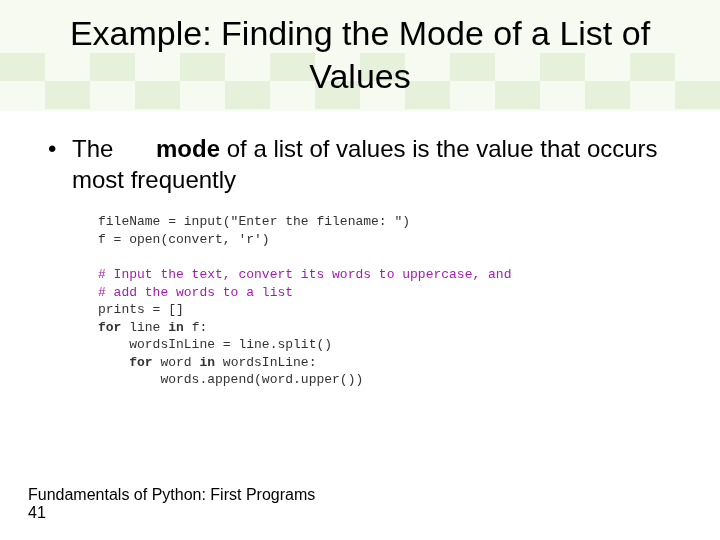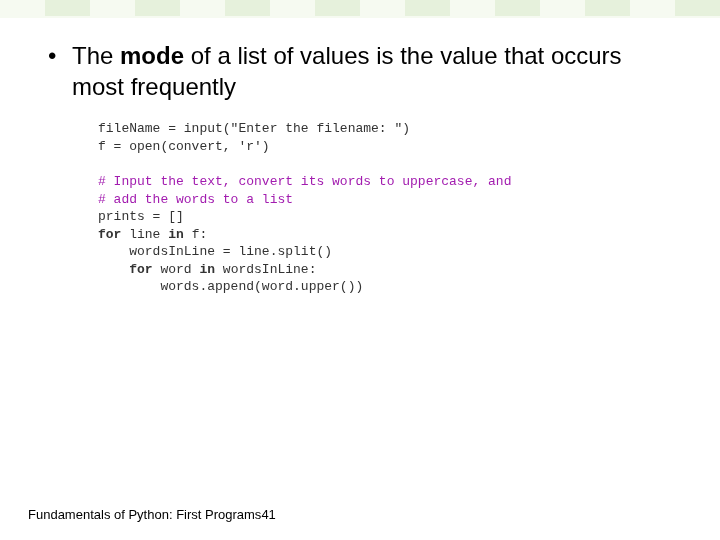--- a/index.html
+++ b/index.html
@@ -31,47 +31,48 @@
 
   .content { padding:22px 44px 0 44px; }
   ul.bullets { list-style:none; }
   ul.bullets > li {
     font-size:24px; line-height:1.3; margin-bottom:8px;
     position:relative; padding-left:28px;
   }
   ul.bullets > li::before {
     content:"•"; position:absolute; left:4px; top:0; font-size:24px;
   }
-  .bold { font-weight:700; }
+  .bold { font-weight:700;margin-left:36px; }
 
   .code-block {
     margin:12px 0 0 46px;
     width:560px;
     background:#fff;
     padding:6px 8px 10px;
   }
   .code-block pre {
     font-family:"Courier New", Courier, monospace;
     font-size:13px; line-height:1.35; color:#333;
     white-space:pre;
   }
   .code-comment { color:#a21caf; }
   .code-kw { font-weight:700; }
 
   .footer {
     position:absolute; bottom:18px; left:0; width:100%;
-    padding:0 28px; font-size:13px; color:#000;
-    display:flex; justify-content:flex-start;
+    padding:0 28px; font-size:16px; color:#000;
+    display:flex; justify-content:center;flex-direction:column;
   }
 </style>
 </head>
 <body>
 
 <div class="header-wrap">
   <div class="checker"></div>
+  <div class="title">Example: Finding the Mode of a List of Values</div>
 </div>
 
 <div class="content">
   <ul class="bullets">
     <li>
       <span>The </span><span class="bold">mode</span><span> of a list of values is the value that occurs most frequently</span>
     </li>
   </ul>
 
   <div class="code-block">

